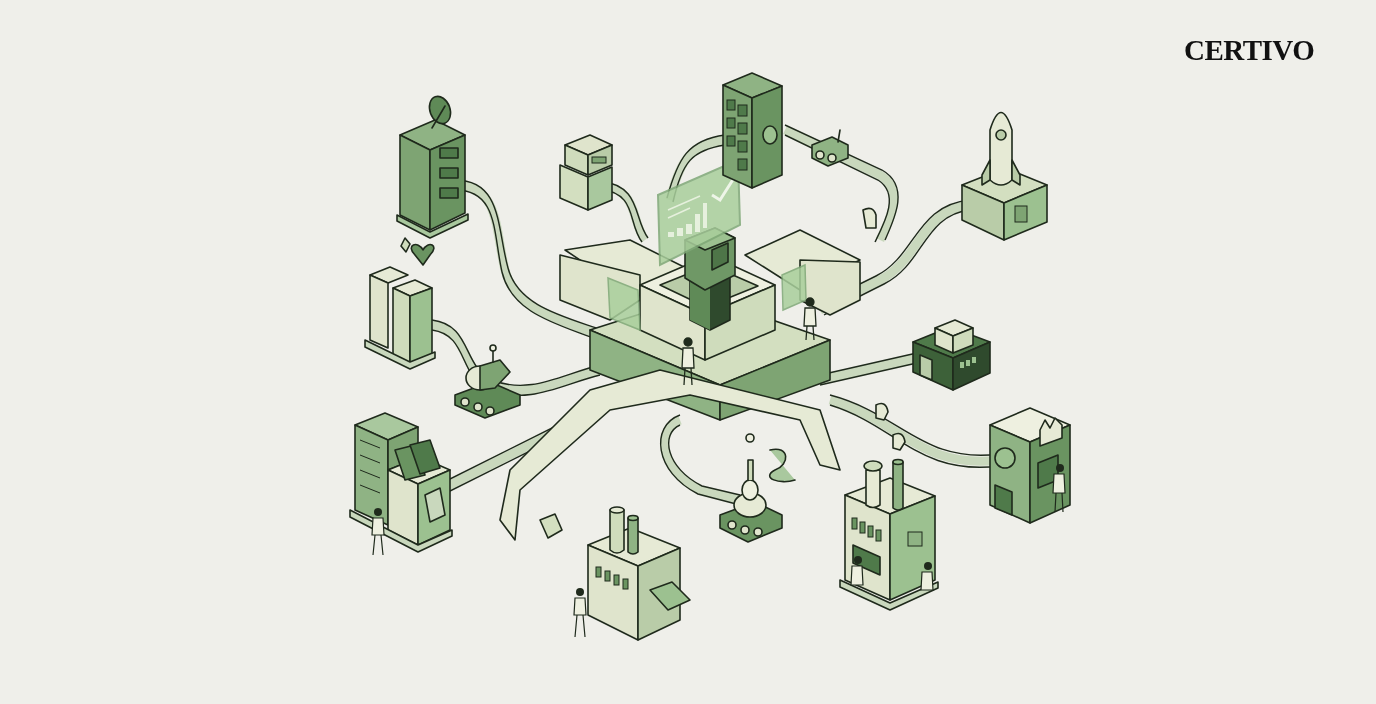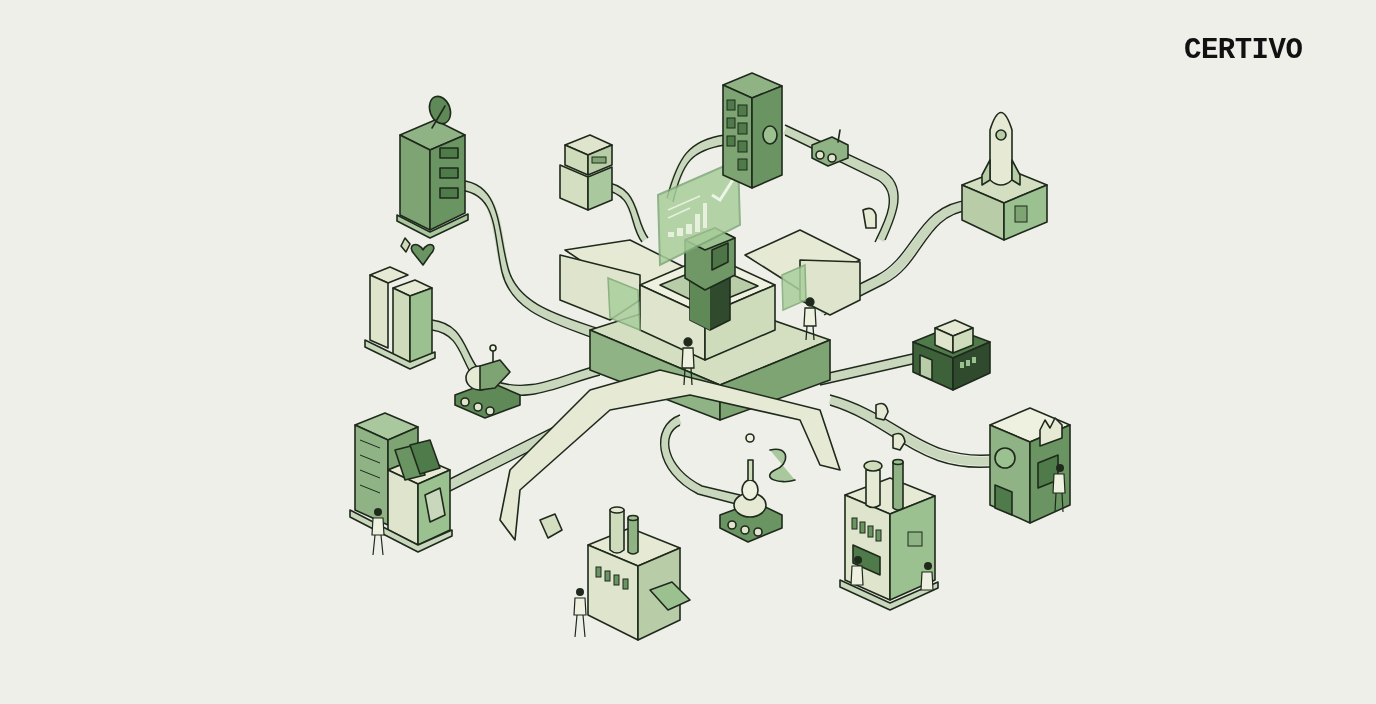--- a/index.html
+++ b/index.html
@@ -4,21 +4,21 @@
 <style>
   html, body { margin:0; padding:0; }
   body {
     width:1376px; height:704px; overflow:hidden;
     background:#efefea;
     font-family:"Liberation Sans", sans-serif;
     position:relative;
   }
   .logo {
     position:absolute; left:1184px; top:36px;
-    font-family:Liberation Mono, monospace;
+    font-family:Liberation Serif, serif;
     font-weight:700; font-size:29px; letter-spacing:-0.5px;
     color:#111; line-height:1;
   }
   svg.scene { position:absolute; left:0; top:0; }
 </style>
 </head>
 <body>
 
 <div class="logo">CERTIVO</div>
 

